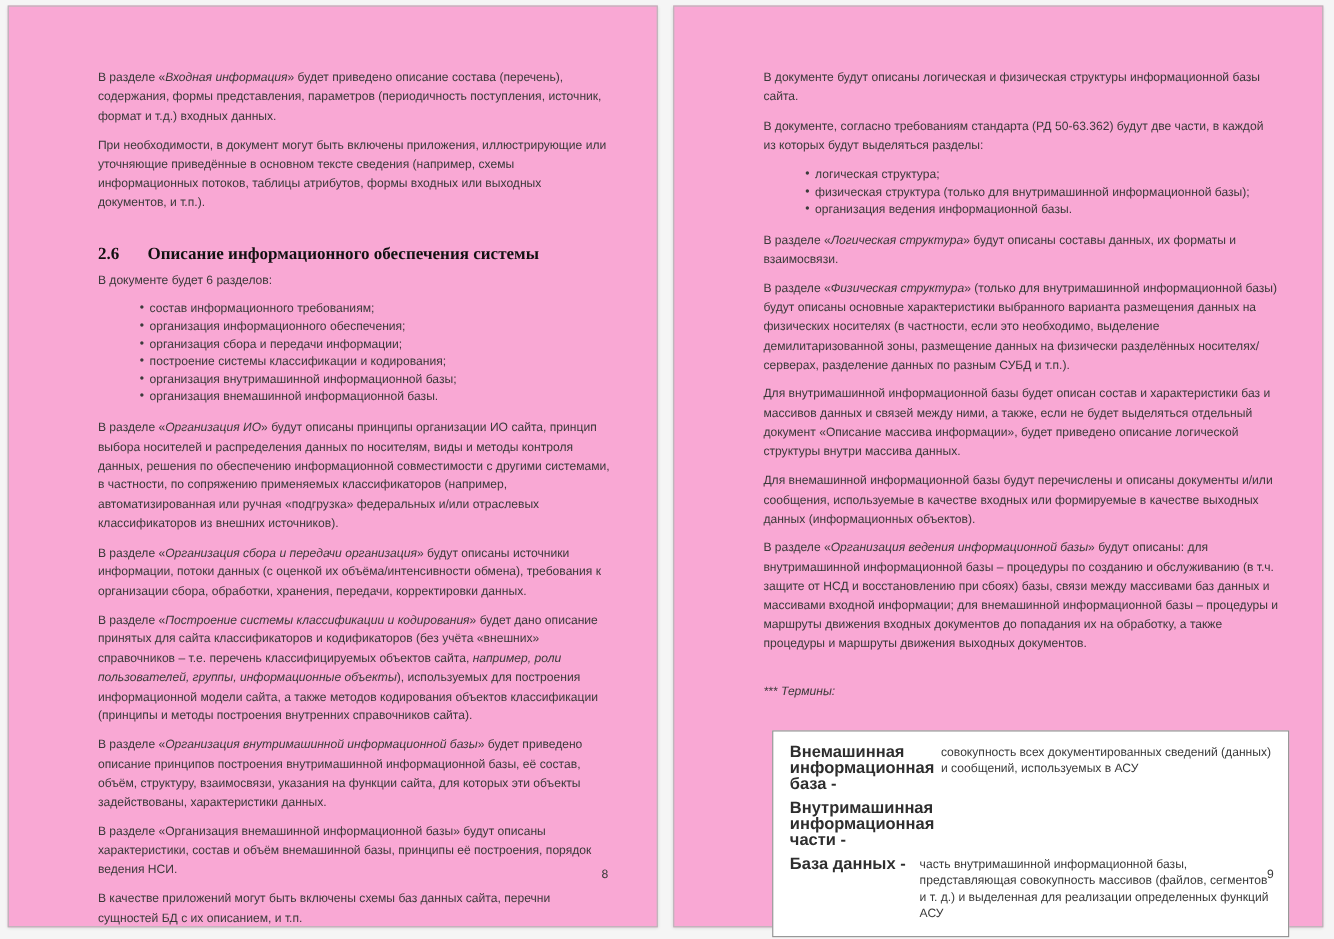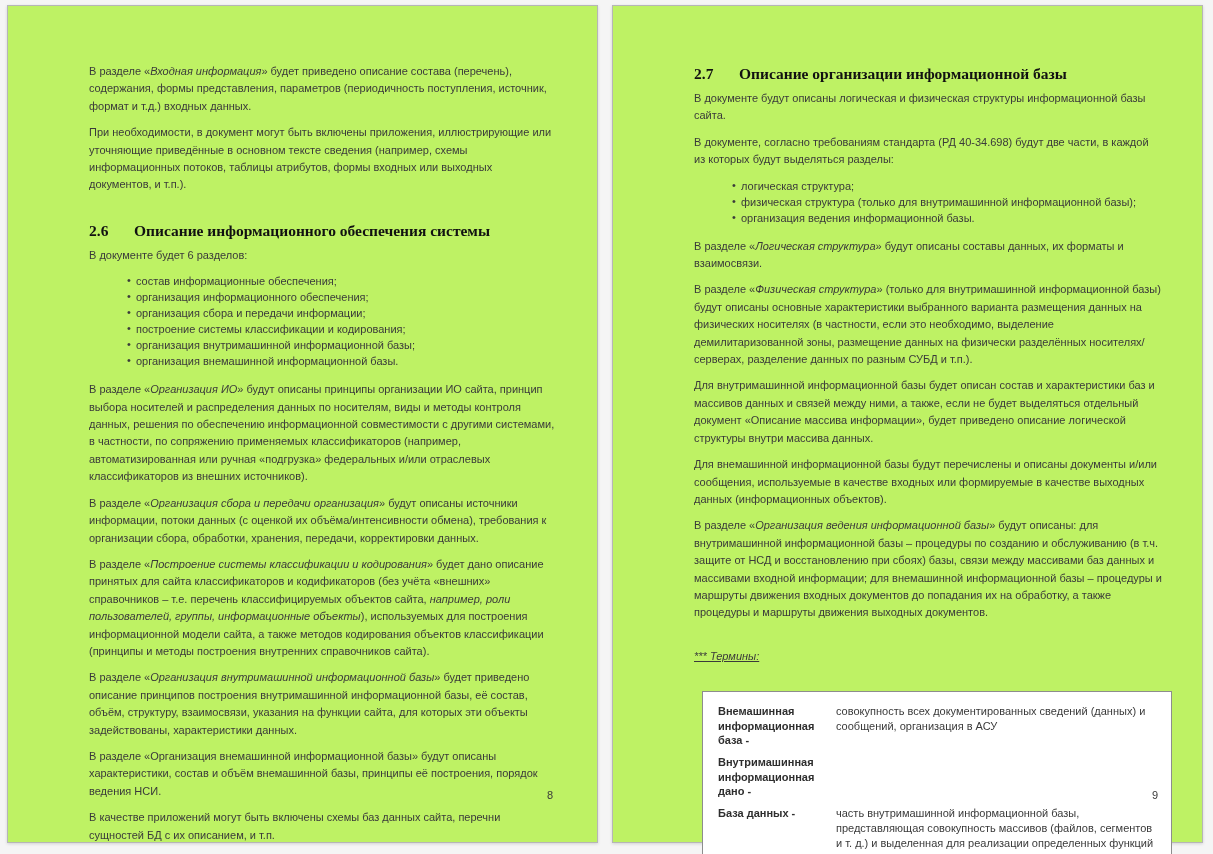--- a/index.html
+++ b/index.html
@@ -5,21 +5,21 @@
   html, body { margin:0; padding:0; }
   body {
     width:1213px; height:854px; overflow:hidden;
     background:#f5f5f5;
     font-family:"Liberation Sans", sans-serif;
   }
   .stage { position:relative; width:1213px; height:854px; }
 
   .page {
     position:absolute; top:5px; width:589px; height:836px;
-    background:#bef264; border:1px solid #b6b6b6;
+    background:#f9a8d4; border:1px solid #b6b6b6;
     box-shadow:0 1px 3px rgba(0,0,0,.14);
   }
   .page-left  { left:7px; }
   .page-right { left:612px; }
 
   .content { position:absolute; left:81px; right:40px; top:57px; }
   .content > :first-child { margin-top:0 !important; }
 
   .para {
     margin:0 0 9px 0;
@@ -35,92 +35,91 @@
   }
   .h-num { display:inline-block; width:45px; }
 
   .bullets { margin:0 0 12px 0; padding:0; list-style:none; }
   .bullets li {
     position:relative; padding-left:47px;
     font-size:11px; line-height:16px; color:#3a3a3a;
   }
   .dot { position:absolute; left:38px; top:-1px; font-size:11px; color:#3a3a3a; }
 
-  .note { margin-top:26px; margin-bottom:26px;text-decoration:underline; }
+  .note { margin-top:26px; margin-bottom:26px; }
   .note .it { font-style:italic; }
 
   .term-table {
     margin:3px 0 0 8px; width:470px; box-sizing:border-box;
     border:1px solid #8d8d8d; background:#ffffff;
     padding:12px 14px 11px 15px;
   }
   .term-row { display:flex; margin-bottom:7px; }
   .term-row:last-child { margin-bottom:0; }
   .term-name {
     flex:0 0 118px; font-weight:bold;
-    font-size:11px; line-height:14.6px; color:#2e2e2e;
+    font-size:15px; line-height:14.6px; color:#2e2e2e;
     padding-right:6px; box-sizing:border-box;
   }
   .term-def { flex:1; font-size:11px; line-height:15.2px; color:#3a3a3a; }
 
   .page-number {
     position:absolute; right:44px; bottom:41px;
     font-size:11px; color:#3a3a3a;
   }
 </style>
 </head>
 <body>
 
 <div class="stage">
   <div class="page page-left">
     <div class="content">
         <p class="para"><span>В разделе «</span><span class="it">Входная информация</span><span>» будет приведено описание состава (перечень), содержания, формы представления, параметров (периодичность поступления, источник, формат и т.д.) входных данных.</span></p>
         <p class="para"><span>При необходимости, в документ могут быть включены приложения, иллюстрирующие или уточняющие приведённые в основном тексте сведения (например, схемы информационных потоков, таблицы атрибутов, формы входных или выходных документов, и т.п.).</span></p>
         <div class="heading"><span class="h-num">2.6</span><span class="h-text">Описание информационного обеспечения системы</span></div>
         <p class="para"><span>В документе будет 6 разделов:</span></p>
         <ul class="bullets">
-          <li><span class="dot">•</span><span>состав информационные обеспечения;</span></li>
+          <li><span class="dot">•</span><span>состав информационного требованиям;</span></li>
           <li><span class="dot">•</span><span>организация информационного обеспечения;</span></li>
           <li><span class="dot">•</span><span>организация сбора и передачи информации;</span></li>
           <li><span class="dot">•</span><span>построение системы классификации и кодирования;</span></li>
           <li><span class="dot">•</span><span>организация внутримашинной информационной базы;</span></li>
           <li><span class="dot">•</span><span>организация внемашинной информационной базы.</span></li>
         </ul>
         <p class="para"><span>В разделе «</span><span class="it">Организация ИО</span><span>» будут описаны принципы организации ИО сайта, принцип выбора носителей и распределения данных по носителям, виды и методы контроля данных, решения по обеспечению информационной совместимости с другими системами, в частности, по сопряжению применяемых классификаторов (например, автоматизированная или ручная «подгрузка» федеральных и/или отраслевых классификаторов из внешних источников).</span></p>
         <p class="para"><span>В разделе «</span><span class="it">Организация сбора и передачи организация</span><span>» будут описаны источники информации, потоки данных (с оценкой их объёма/интенсивности обмена), требования к организации сбора, обработки, хранения, передачи, корректировки данных.</span></p>
         <p class="para"><span>В разделе «</span><span class="it">Построение системы классификации и кодирования</span><span>» будет дано описание принятых для сайта классификаторов и кодификаторов (без учёта «внешних» справочников – т.е. перечень классифицируемых объектов сайта, </span><span class="it">например, роли пользователей, группы, информационные объекты</span><span>), используемых для построения информационной модели сайта, а также методов кодирования объектов классификации (принципы и методы построения внутренних справочников сайта).</span></p>
         <p class="para"><span>В разделе «</span><span class="it">Организация внутримашинной информационной базы</span><span>» будет приведено описание принципов построения внутримашинной информационной базы, её состав, объём, структуру, взаимосвязи, указания на функции сайта, для которых эти объекты задействованы, характеристики данных.</span></p>
         <p class="para"><span>В разделе «Организация внемашинной информационной базы» будут описаны характеристики, состав и объём внемашинной базы, принципы её построения, порядок ведения НСИ.</span></p>
         <p class="para"><span>В качестве приложений могут быть включены схемы баз данных сайта, перечни сущностей БД с их описанием, и т.п.</span></p>
       </div>
     <div class="page-number">8</div>
   </div>
   <div class="page page-right">
     <div class="content">
-        <div class="heading"><span class="h-num">2.7</span><span class="h-text">Описание организации информационной базы</span></div>
         <p class="para"><span>В документе будут описаны логическая и физическая структуры информационной базы сайта.</span></p>
-        <p class="para"><span>В документе, согласно требованиям стандарта (РД 40-34.698) будут две части, в каждой из которых будут выделяться разделы:</span></p>
+        <p class="para"><span>В документе, согласно требованиям стандарта (РД 50-63.362) будут две части, в каждой из которых будут выделяться разделы:</span></p>
         <ul class="bullets">
           <li><span class="dot">•</span><span>логическая структура;</span></li>
           <li><span class="dot">•</span><span>физическая структура (только для внутримашинной информационной базы);</span></li>
           <li><span class="dot">•</span><span>организация ведения информационной базы.</span></li>
         </ul>
         <p class="para"><span>В разделе «</span><span class="it">Логическая структура</span><span>» будут описаны составы данных, их форматы и взаимосвязи.</span></p>
         <p class="para"><span>В разделе «</span><span class="it">Физическая структура</span><span>» (только для внутримашинной информационной базы) будут описаны основные характеристики выбранного варианта размещения данных на физических носителях (в частности, если это необходимо, выделение демилитаризованной зоны, размещение данных на физически разделённых носителях/серверах, разделение данных по разным СУБД и т.п.).</span></p>
         <p class="para"><span>Для внутримашинной информационной базы будет описан состав и характеристики баз и массивов данных и связей между ними, а также, если не будет выделяться отдельный документ «Описание массива информации», будет приведено описание логической структуры внутри массива данных.</span></p>
         <p class="para"><span>Для внемашинной информационной базы будут перечислены и описаны документы и/или сообщения, используемые в качестве входных или формируемые в качестве выходных данных (информационных объектов).</span></p>
         <p class="para"><span>В разделе «</span><span class="it">Организация ведения информационной базы</span><span>» будут описаны: для внутримашинной информационной базы – процедуры по созданию и обслуживанию (в т.ч. защите от НСД и восстановлению при сбоях) базы, связи между массивами баз данных и массивами входной информации; для внемашинной информационной базы – процедуры и маршруты движения входных документов до попадания их на обработку, а также процедуры и маршруты движения выходных документов.</span></p>
         <p class="para note"><span class="it">*** Термины:</span></p>
         <div class="term-table">
           <div class="term-row">
             <div class="term-name">Внемашинная информационная база -</div>
-            <div class="term-def">совокупность всех документированных сведений (данных) и сообщений, организация в АСУ</div>
+            <div class="term-def">совокупность всех документированных сведений (данных) и сообщений, используемых в АСУ</div>
           </div>
           <div class="term-row">
-            <div class="term-name">Внутримашинная информационная дано -</div>
+            <div class="term-name">Внутримашинная информационная части -</div>
           </div>
           <div class="term-row">
             <div class="term-name">База данных -</div>
             <div class="term-def">часть внутримашинной информационной базы, представляющая совокупность массивов (файлов, сегментов и т. д.) и выделенная для реализации определенных функций АСУ</div>
           </div>
         </div>
       </div>
     <div class="page-number">9</div>
   </div>
 </div>

